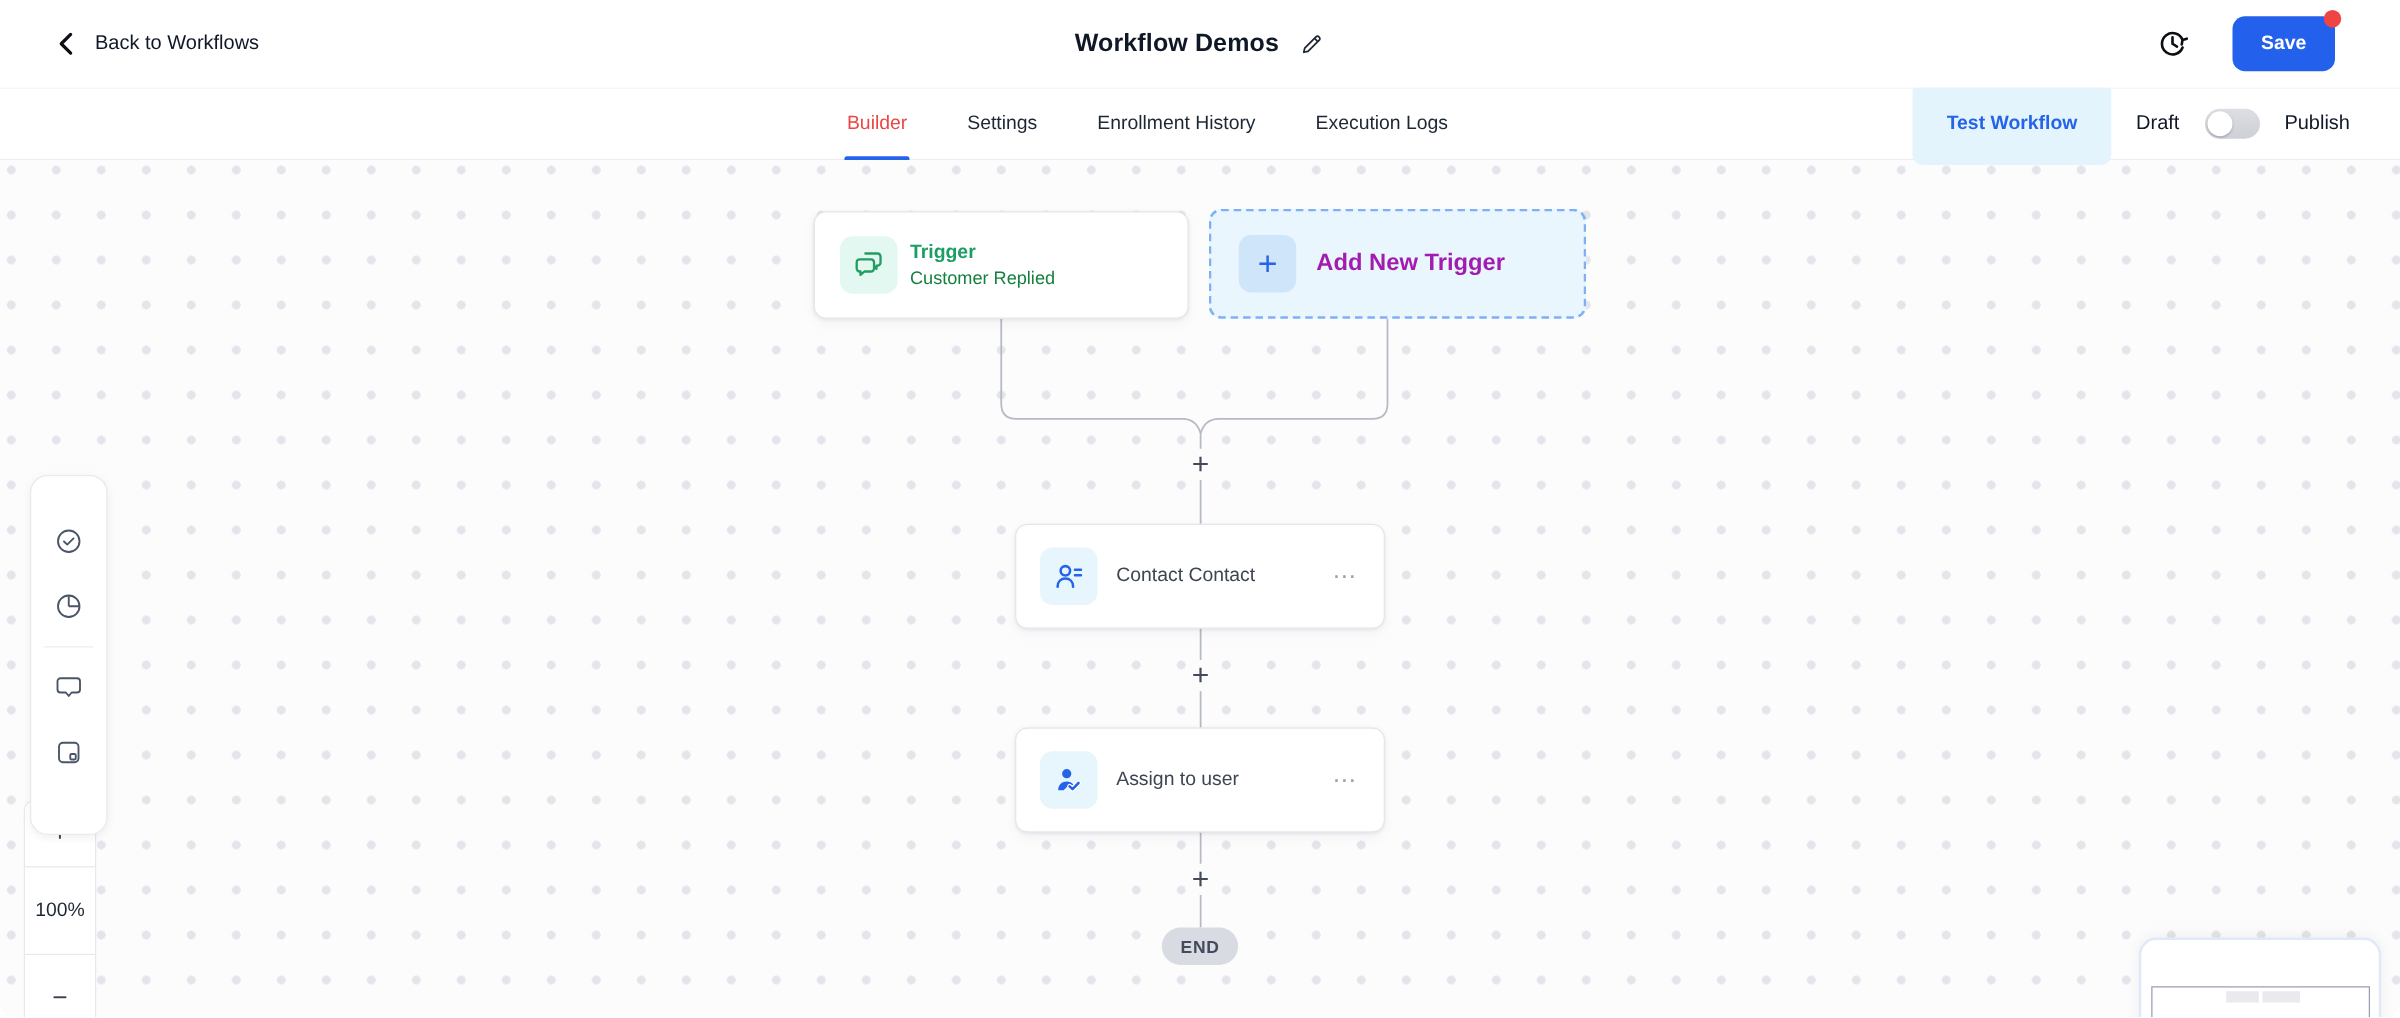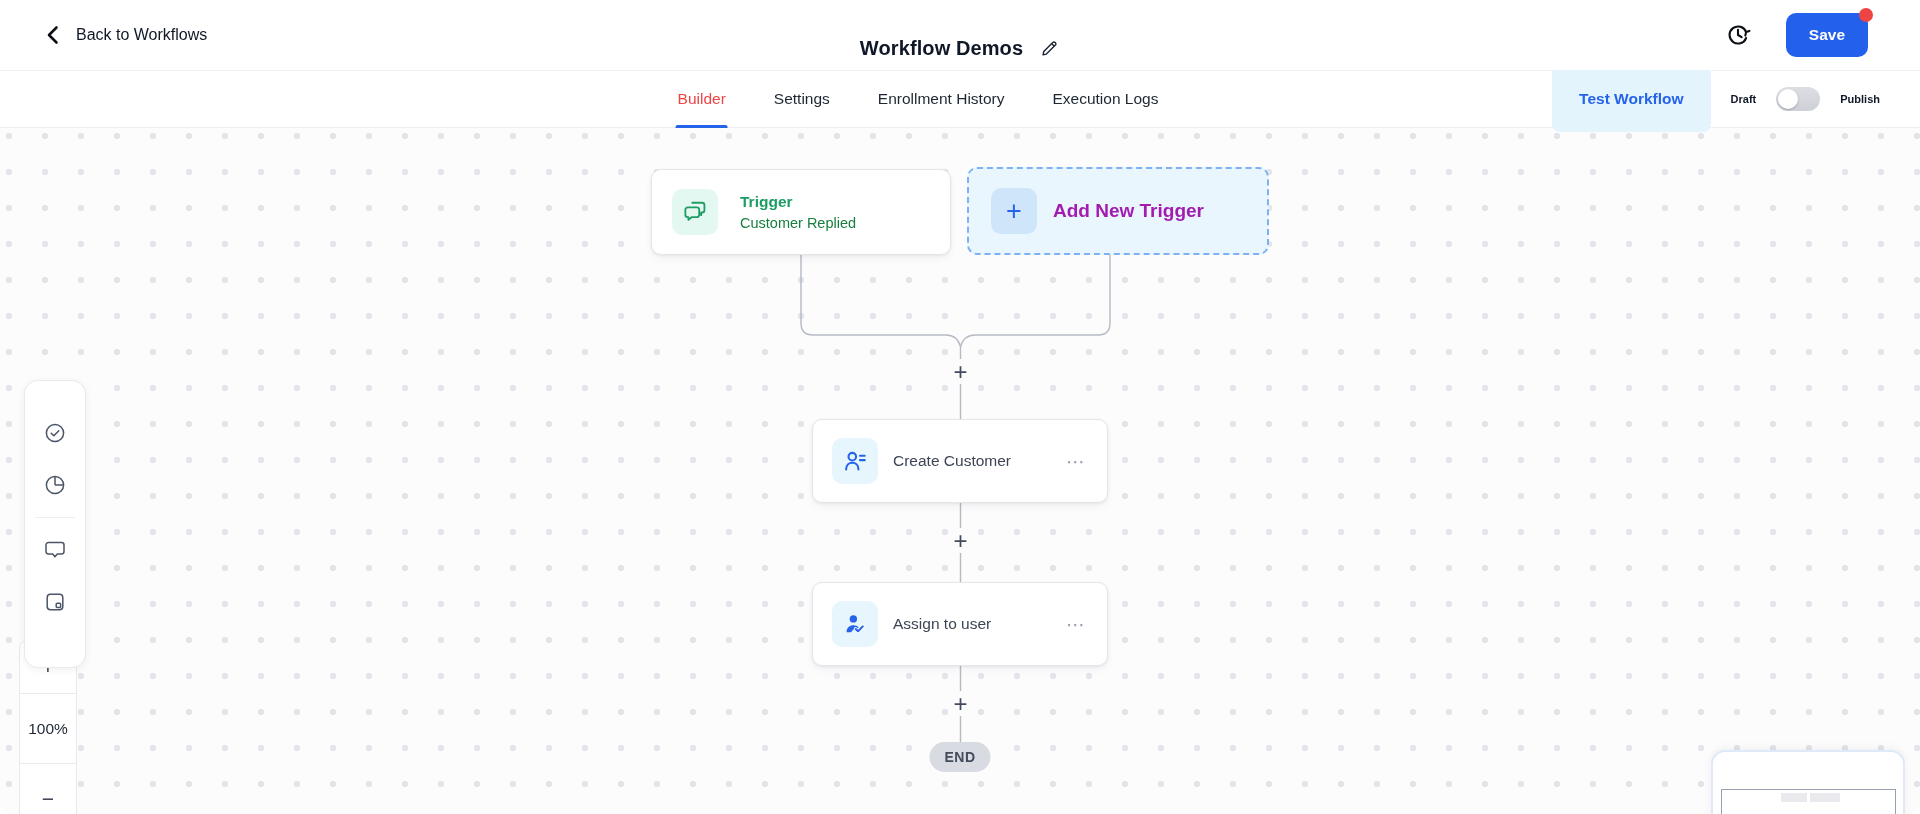--- a/index.html
+++ b/index.html
@@ -4,55 +4,55 @@
 <style>
   * { margin:0; padding:0; box-sizing:border-box; }
   html,body { background:#fff; }
   body { font-family:"Liberation Sans","DejaVu Sans",sans-serif; color:#111827; }
   .screen { position:relative; width:1920px; height:814px; overflow:hidden; background:#fff;border-radius:11px; }
 
   
   .header { position:absolute; left:0; top:0; width:1920px; height:70px; background:#fff; z-index:30; }
   .back-btn { position:absolute; left:42px; top:0; height:70px; display:flex; align-items:center; gap:12px; cursor:pointer; }
   .back-btn span { font-size:16px; font-weight:500; color:#101828; }
-  .title-wrap { position:absolute; left:50%; top:13px; transform:translateX(-50%); height:70px; display:flex; align-items:center; gap:16px; }
+  .title-wrap { position:absolute; left:50%; top:0; transform:translateX(-50%); height:70px; display:flex; align-items:center; gap:16px; }
   .page-title { font-size:20px; font-weight:600; color:#101828; letter-spacing:.1px; }
   .hdr-right { position:absolute; right:52px; top:0; height:70px; display:flex; align-items:center; gap:34px; }
   .save-btn { position:relative; background:#2360ec; color:#fff; font-size:15.5px; font-weight:600;
               border:none; border-radius:10px; padding:0 23px; height:44px; cursor:pointer;
               font-family:inherit; }
   .save-dot { position:absolute; top:-5px; right:-5px; width:14px; height:14px; border-radius:50%; background:#ef4444; }
 
   
   .tabbar { position:absolute; left:0; top:70px; width:1920px; height:58px; background:#fff;
             border-top:1px solid #f1f2f4; border-bottom:1px solid #edeff2; z-index:25; }
   .tabs { position:absolute; left:50%; top:0; transform:translateX(-50%) translateX(-42px); height:100%;
           display:flex; gap:48px; align-items:stretch; }
   .tab { position:relative; display:flex; align-items:center; font-size:15.5px; color:#1d2733; cursor:pointer; }
   .tab.active { color:#ef4444; font-weight:500; }
   .tab.active .tab-underline { position:absolute; left:-2px; right:-2px; bottom:-1px; height:3px; background:#2563eb; border-radius:2px 2px 0 0; }
   .tab-right { position:absolute; right:40px; top:0; height:100%; display:flex; align-items:center; gap:20px; }
   .test-pill { background:#e4f4fd; color:#2563eb; font-size:15.5px; font-weight:600; padding:24px 27px;
                border:none; border-radius:8px; cursor:pointer; font-family:inherit; }
-  .draft-lbl,.publish-lbl { font-size:11px; color:#101828; font-weight:700; }
+  .draft-lbl,.publish-lbl { font-size:16px; color:#101828; font-weight:400; }
   .toggle { position:relative; width:44px; height:24px; border-radius:999px;
             background:linear-gradient(180deg,#dcdee3,#cdd0d6); cursor:pointer; }
   .toggle .knob { position:absolute; left:2px; top:2px; width:20px; height:20px; border-radius:50%;
                   background:#fff; box-shadow:0 1px 2px rgba(16,24,40,.25); }
 
   
   .canvas { position:absolute; left:0; top:128px; width:1920px; height:686px; background:#fcfcfd;
             background-image:radial-gradient(#e4e5ea 3.4px, transparent 3.5px);
             background-size:36px 36px; background-position:-9px -10px; overflow:hidden; }
   .edges { position:absolute; left:0; top:0; width:1920px; height:686px; pointer-events:none; }
 
   .node { position:absolute; background:#fff; border:1px solid #e4e6ea; border-radius:10px;
           box-shadow:0 1px 3px rgba(16,24,40,.07),0 4px 10px rgba(16,24,40,.04);
           display:flex; align-items:center; cursor:pointer; }
-  .trigger-node { left:651px; top:41px; width:300px; height:86px; padding:0 20px; gap:22px; }
+  .trigger-node { left:651px; top:41px; width:300px; height:86px; padding:0 20px; gap:10px; }
   .icon-sq { flex:0 0 auto; width:46px; height:46px; border-radius:10px; display:flex; align-items:center; justify-content:center; }
   .mint { background:#e4f8f2; }
   .lblue { background:#e7f6fd; }
   .trigger-txt { display:flex; flex-direction:column; gap:4px; }
   .trigger-title { font-size:15.5px; font-weight:600; color:#1b9d64; }
   .trigger-sub { font-size:14.5px; color:#15803d; }
 
   .add-trigger { position:absolute; left:967px; top:39px; width:302px; height:88px; border-radius:10px;
                  background:#e9f6fe; border:2px dashed #7db1f3; display:flex; align-items:center;
                  padding:0 22px; gap:16px; cursor:pointer; }
@@ -199,21 +199,21 @@
     <div class="plus-connector pc3">+</div>
 
     <div class="node action-node n1">
       <div class="icon-sq lblue">
         <svg width="26" height="26" viewBox="0 0 24 24" fill="none">
           <circle cx="9.5" cy="8" r="3.5" stroke="#2563eb" stroke-width="1.9"></circle>
           <path d="M3.8 19.8 c0 -4 2.6 -6.1 5.7 -6.1 s5.7 2.1 5.7 6.1" stroke="#2563eb" stroke-width="1.9" stroke-linecap="round"></path>
           <path d="M16.6 7.2 h4.4 M16.6 11.2 h4.4" stroke="#2563eb" stroke-width="1.9" stroke-linecap="round"></path>
         </svg>
       </div>
-      <span class="action-lbl">Create Customer</span>
+      <span class="action-lbl">Contact Contact</span>
       <span class="more-dots">⋯</span>
     </div>
 
     <div class="node action-node n2">
       <div class="icon-sq lblue">
         <svg width="26" height="26" viewBox="0 0 24 24" fill="none">
           <circle cx="10.5" cy="7.3" r="3.4" fill="#2563eb"></circle>
           <path d="M4.2 19.6 c0 -4.3 2.9 -6.5 6.3 -6.5 c2 0 3.8 .8 4.9 2.2 l-3 3.1 -1.6 -1.5 -2.6 2.7 Z" fill="#2563eb"></path>
           <path d="M12.6 16.7 l2.2 2 4.4 -4.5" stroke="#ffffff" stroke-width="3.6" stroke-linecap="round" stroke-linejoin="round"></path>
           <path d="M12.6 16.7 l2.2 2 4.4 -4.5" stroke="#2563eb" stroke-width="1.9" stroke-linecap="round" stroke-linejoin="round"></path>

